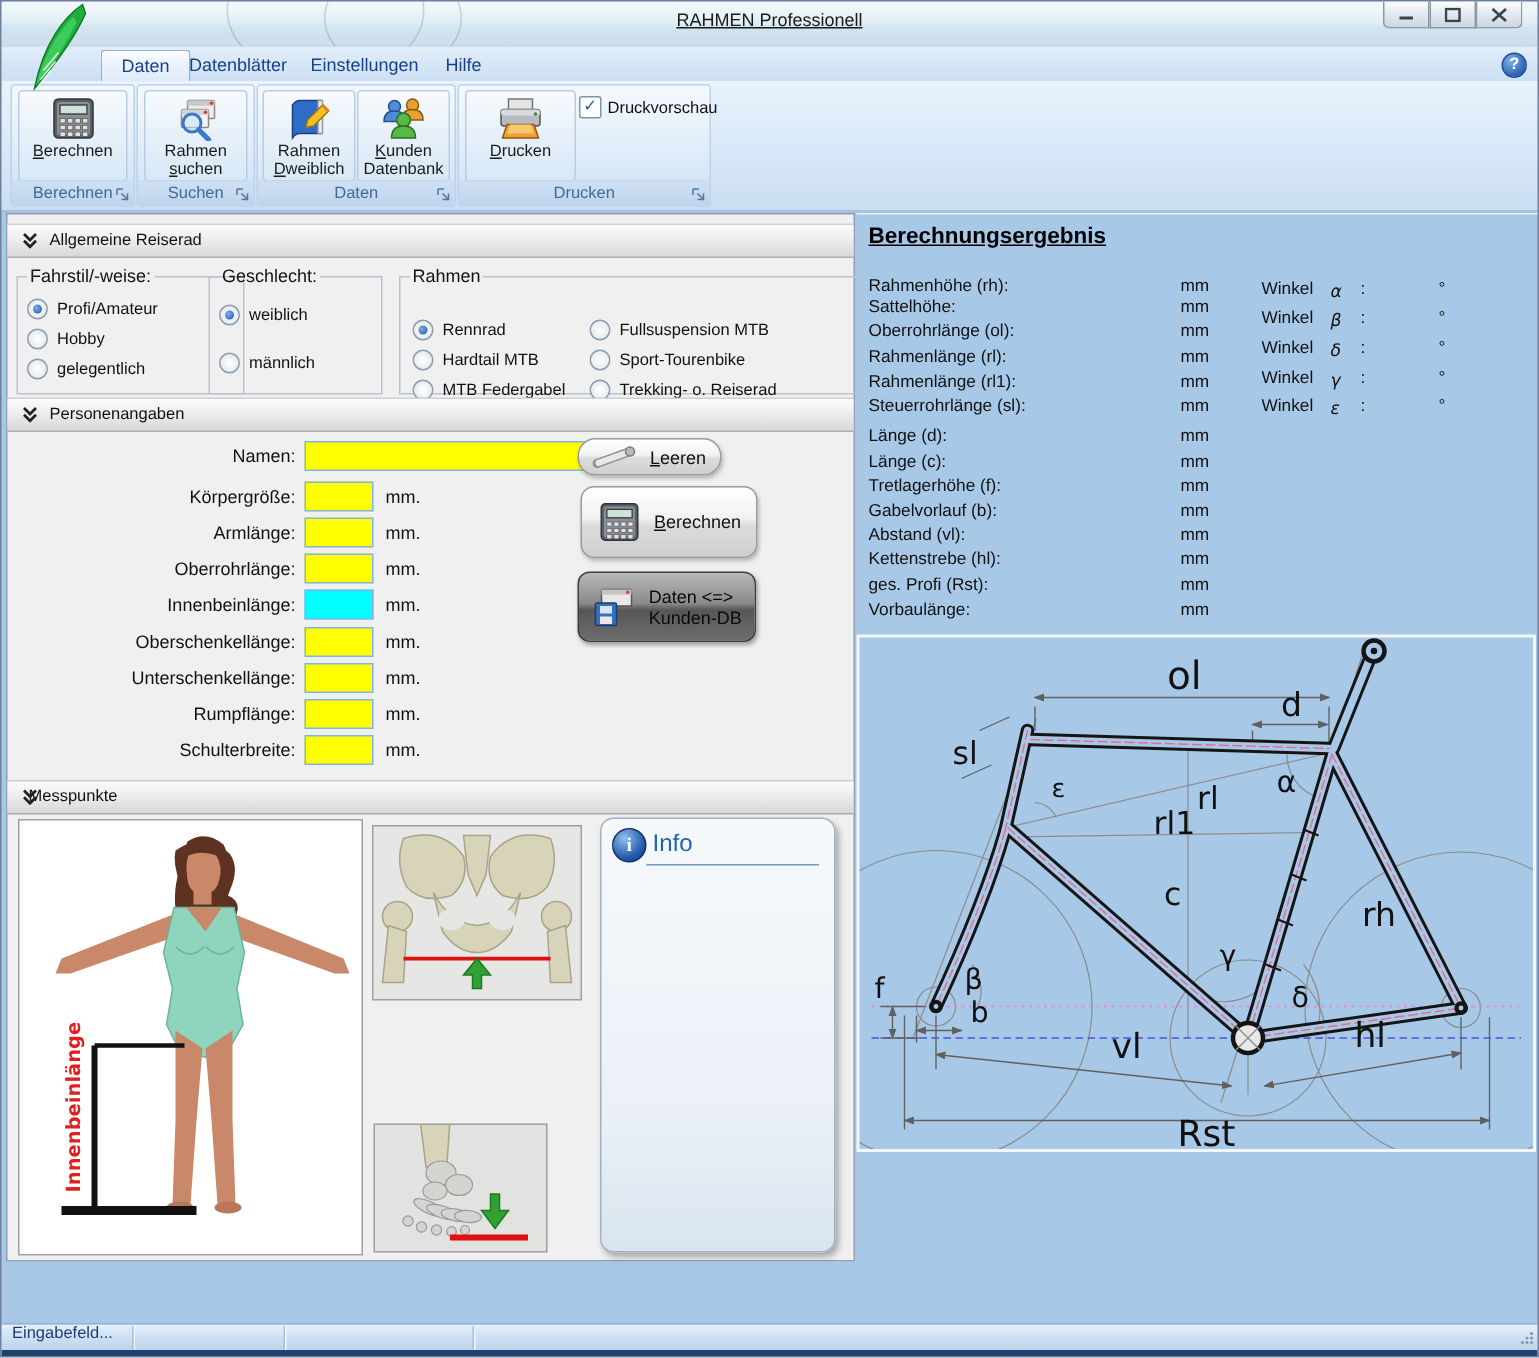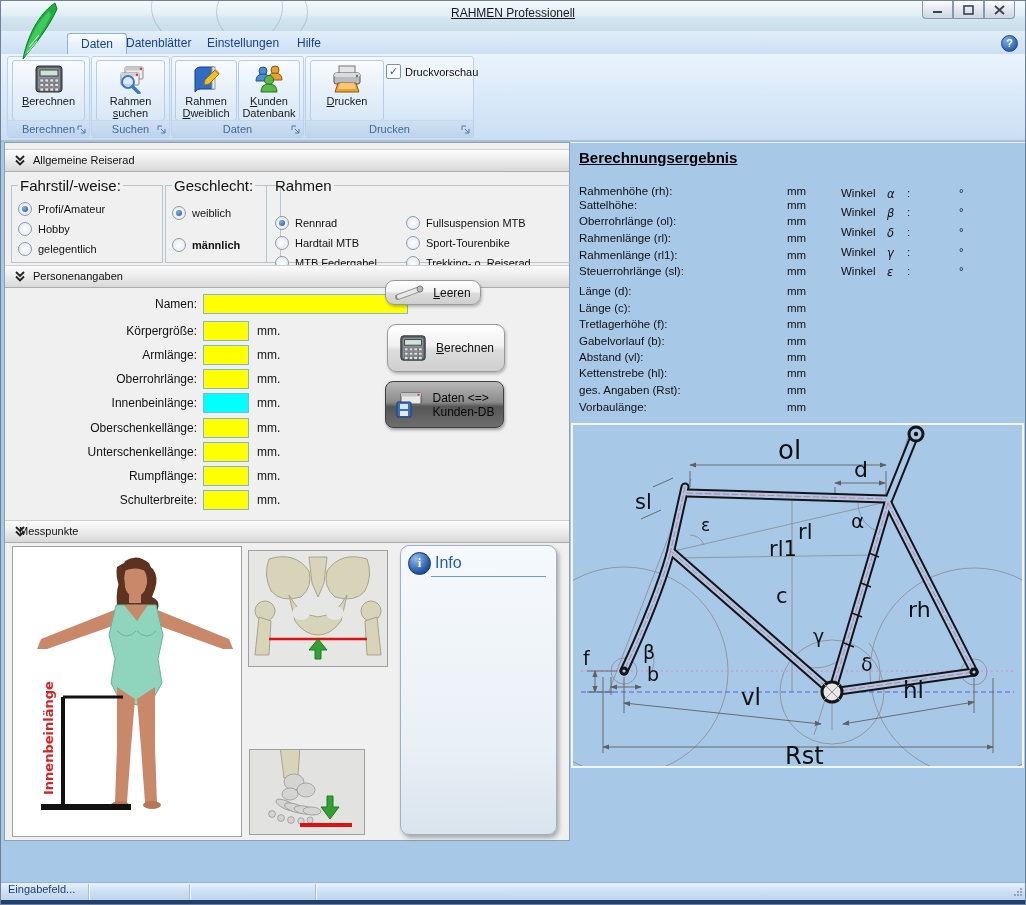--- a/index.html
+++ b/index.html
@@ -41,21 +41,21 @@
   .mn{text-decoration:underline;}
   .chkrow{position:absolute;display:flex;align-items:center;gap:4px;}
   .chkbox{width:13px;height:13px;background:#fff;border:1px solid #8094A8;border-radius:2px;
     text-align:center;line-height:12px;font-size:11px;color:#2858A8;font-weight:bold;}
   
   .lpanel{position:absolute;left:3px;top:141px;width:564px;height:697px;background:#F0F0F0;border:1px solid #8EA0B4;}
   .sechdr{position:absolute;left:0;right:0;height:21px;background:linear-gradient(#FCFCFC,#EDEDED 45%,#D8D8D8);
     border-top:1px solid #CFCFCF;border-bottom:1px solid #ACACAC;line-height:21px;padding-left:28px;font-size:11px;color:#111;cursor:default;}
   .chev{position:absolute;left:9px;top:5px;}
   fieldset.grp{position:absolute;border:1px solid #B8C4CE;background:transparent;padding:2px 6px;margin:0;}
-  fieldset.grp legend{font-size:15px;padding:0 2px;color:#111;}
+  fieldset.grp legend{font-size:12px;padding:0 2px;color:#111;}
   .radio{display:flex;align-items:center;gap:6px;margin:6px 0;}
   .rdot{width:12px;height:12px;border-radius:50%;border:1px solid #8C9CAC;background:radial-gradient(#fff,#DDE4EA);flex:0 0 12px;position:relative;}
   .radio.sel .rdot::after{content:"";position:absolute;left:3px;top:3px;width:6px;height:6px;border-radius:50%;
     background:radial-gradient(circle at 35% 35%,#7FB0E8,#1E4FA8);}
   .frow{position:absolute;left:0;height:22px;display:flex;align-items:center;}
   .flabel{width:192px;text-align:right;padding-right:6px;font-size:12px;}
   .fin{height:20px;background:#FFFF00;border:1px solid #7EB4EA;font-size:12px;padding:0 3px;
     font-family:"Liberation Sans",sans-serif;box-sizing:border-box;}
   .fin.cy{background:#00FFFF;}
   .funit{margin-left:8px;font-size:12px;}
@@ -277,27 +277,27 @@
       <div class="radio">
           <span class="rdot"></span>
           <span>Hobby</span>
         </div>
       <div class="radio">
           <span class="rdot"></span>
           <span>gelegentlich</span>
         </div>
     </fieldset>
 
-    <fieldset class="grp" style="left:160px;top:34px;width:102px;height:80px;">
+    <fieldset class="grp" style="left:134px;top:34px;width:102px;height:80px;">
       <legend>Geschlecht:</legend>
       <div class="radio sel" style="margin-top:10px;">
           <span class="rdot"></span>
           <span>weiblich</span>
         </div>
-      <div class="radio" style="margin-top:18px;font-weight:bold;">
+      <div class="radio" style="margin-top:18px;">
           <span class="rdot"></span>
           <span>männlich</span>
         </div>
     </fieldset>
 
     <fieldset class="grp" style="left:261px;top:34px;width:296px;height:80px;">
       <legend>Rahmen</legend>
       <div style="position:absolute;left:8px;top:16px;width:130px;">
         <div class="radio sel">
             <span class="rdot"></span>
@@ -305,21 +305,21 @@
           </div>
         <div class="radio">
             <span class="rdot"></span>
             <span>Hardtail MTB</span>
           </div>
         <div class="radio">
             <span class="rdot"></span>
             <span>MTB Federgabel</span>
           </div>
       </div>
-      <div style="position:absolute;left:139px;top:16px;width:148px;">
+      <div style="position:absolute;left:126px;top:16px;width:148px;">
         <div class="radio">
             <span class="rdot"></span>
             <span>Fullsuspension MTB</span>
           </div>
         <div class="radio">
             <span class="rdot"></span>
             <span>Sport-Tourenbike</span>
           </div>
         <div class="radio">
             <span class="rdot"></span>
@@ -374,21 +374,21 @@
         <span class="flabel">Rumpflänge:</span>
         <input class="fin" style="width: 46px;" value="">
         <span class="funit">mm.</span>
       </div>
     <div class="frow" style="top:346px;">
         <span class="flabel">Schulterbreite:</span>
         <input class="fin" style="width: 46px;" value="">
         <span class="funit">mm.</span>
       </div>
 
-    <div class="glossbtn" style="left:380px;top:137px;width:94px;height:23px;">
+    <div class="glossbtn" style="left:380px;top:149px;width:94px;height:23px;border-radius:12px;">
       <svg width="30" height="15" viewBox="0 0 30 15">
         <line x1="3" y1="12" x2="25" y2="4" stroke="#909090" stroke-width="6" stroke-linecap="round"></line>
         <line x1="4" y1="11.6" x2="24" y2="4.4" stroke="#E8E8E8" stroke-width="4" stroke-linecap="round"></line>
         <circle cx="25" cy="4" r="3" fill="#B8B8B8" stroke="#808080"></circle>
       </svg>
       <span><span class="mn">L</span><span>eeren</span></span>
     </div>
 
     <div class="glossbtn" style="left:382px;top:181px;width:116px;height:46px;">
       <svg width="30" height="30" viewBox="0 0 32 30">
@@ -558,21 +558,21 @@
       </div>
     <div class="rrow" style="top:208px;">
         <span class="rl1">Abstand (vl):</span>
         <span class="ru">mm</span>
       </div>
     <div class="rrow" style="top:224px;">
         <span class="rl1">Kettenstrebe (hl):</span>
         <span class="ru">mm</span>
       </div>
     <div class="rrow" style="top:241px;">
-        <span class="rl1">ges. Angaben (Rst):</span>
+        <span class="rl1">ges. Profi (Rst):</span>
         <span class="ru">mm</span>
       </div>
     <div class="rrow" style="top:258px;">
         <span class="rl1">Vorbaulänge:</span>
         <span class="ru">mm</span>
       </div>
 
     <div class="wrow" style="top:44px;">
         <span class="wl">Winkel</span>
         <span class="ws">α</span>

